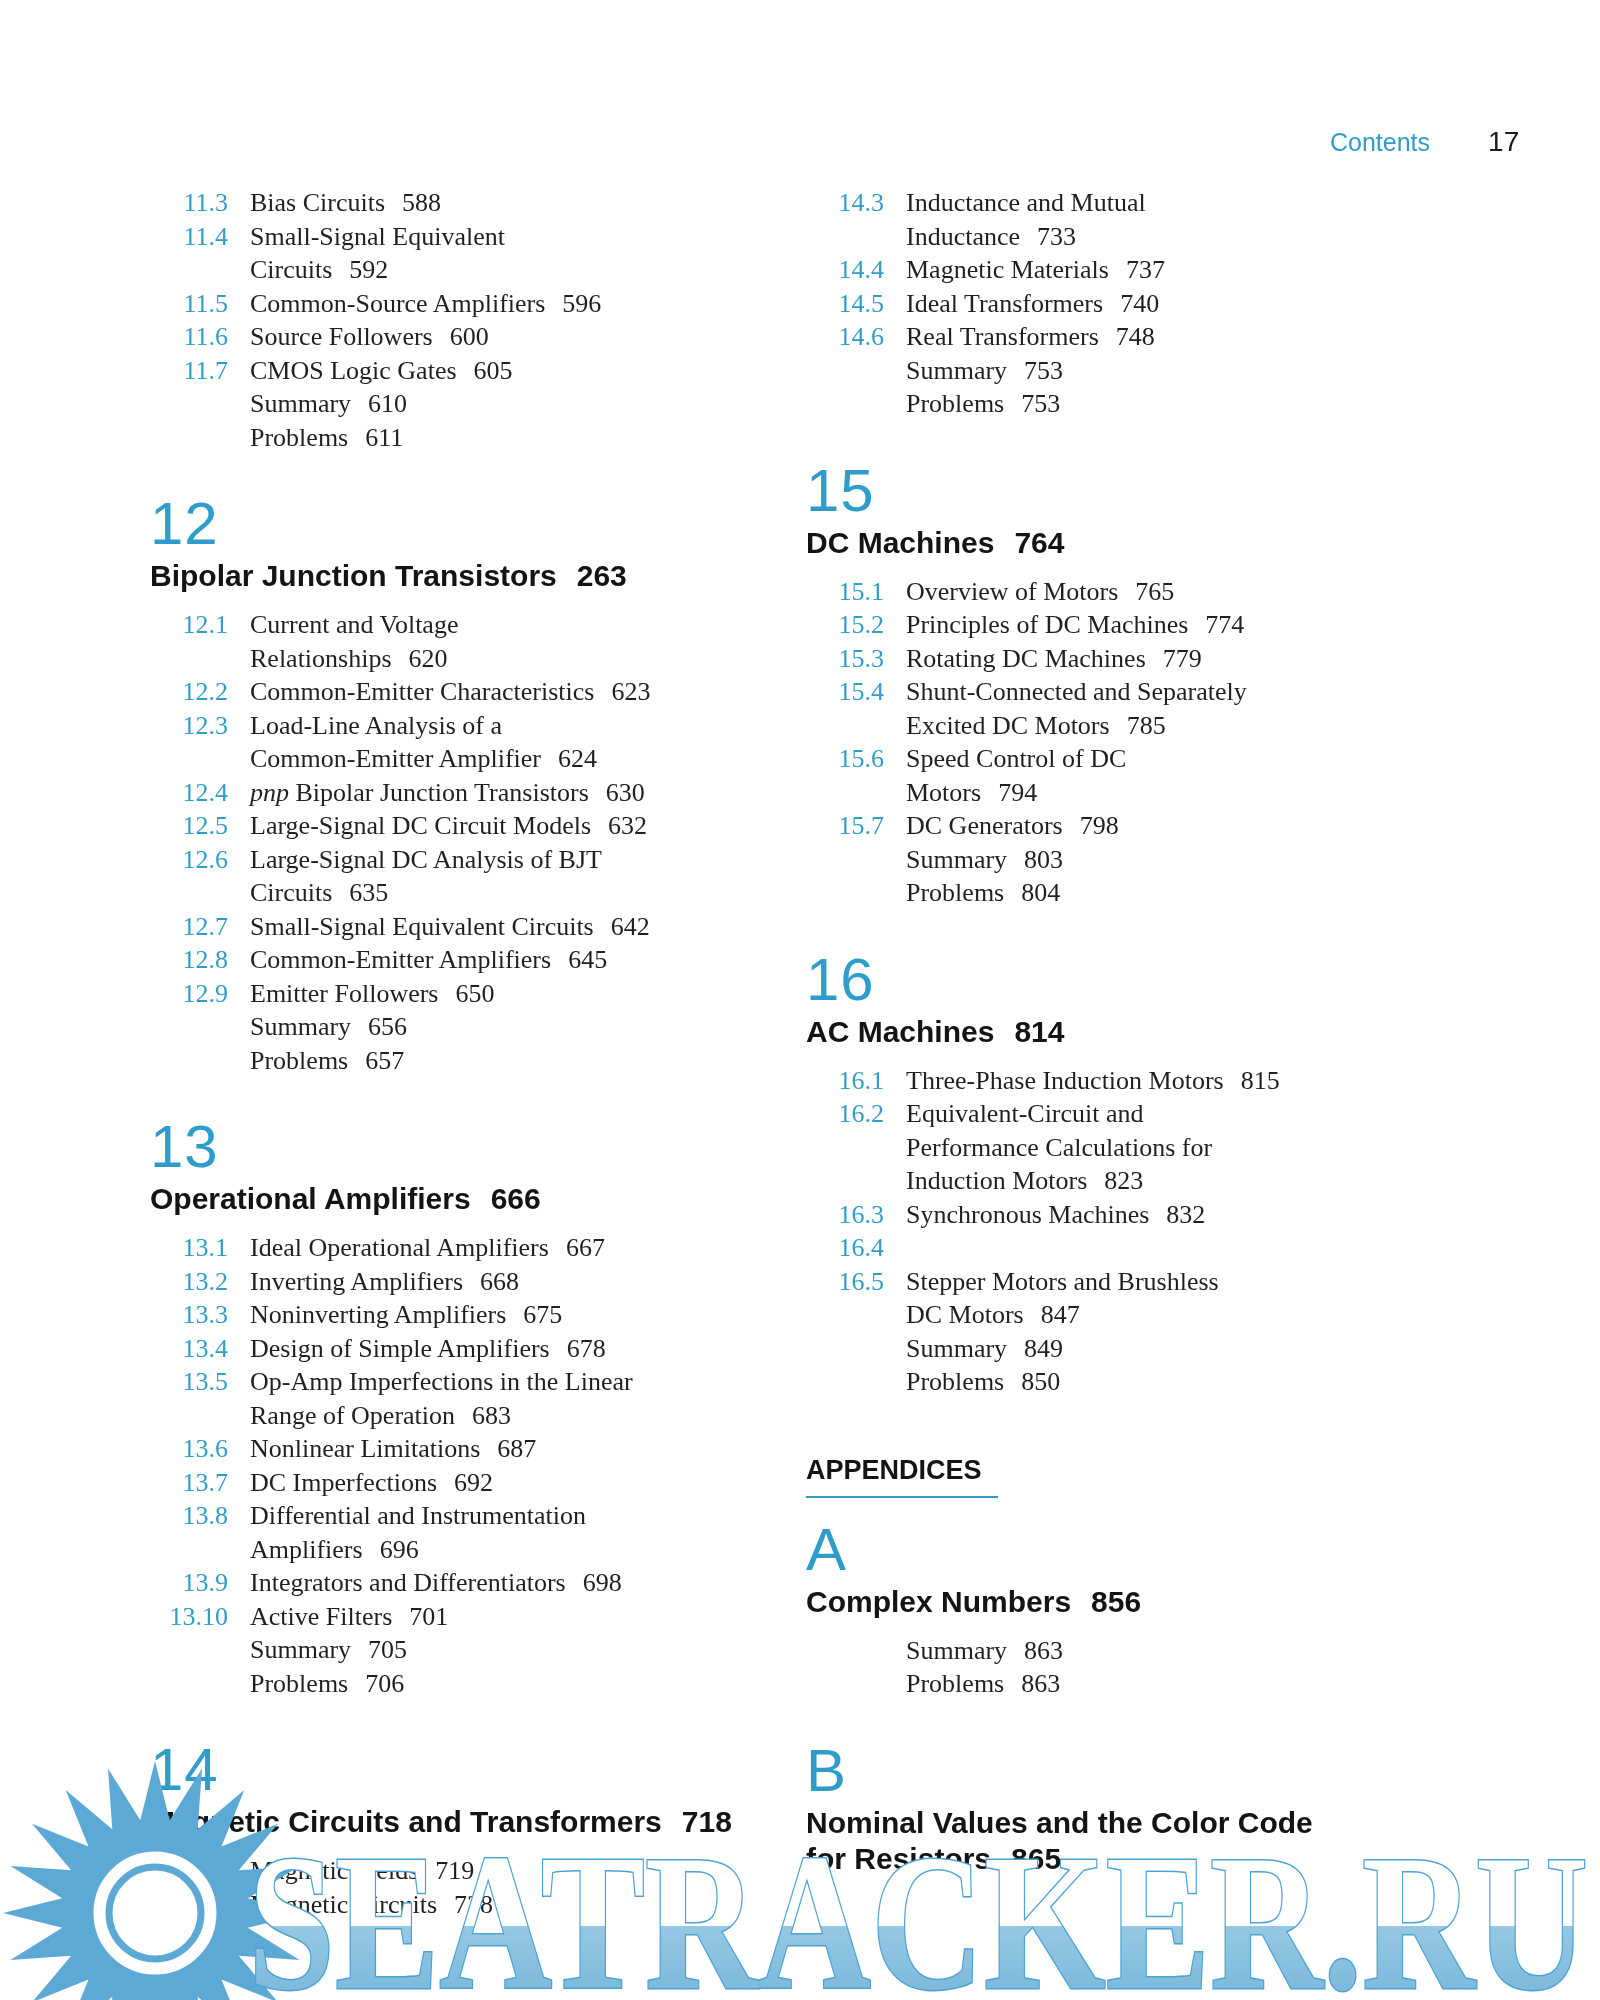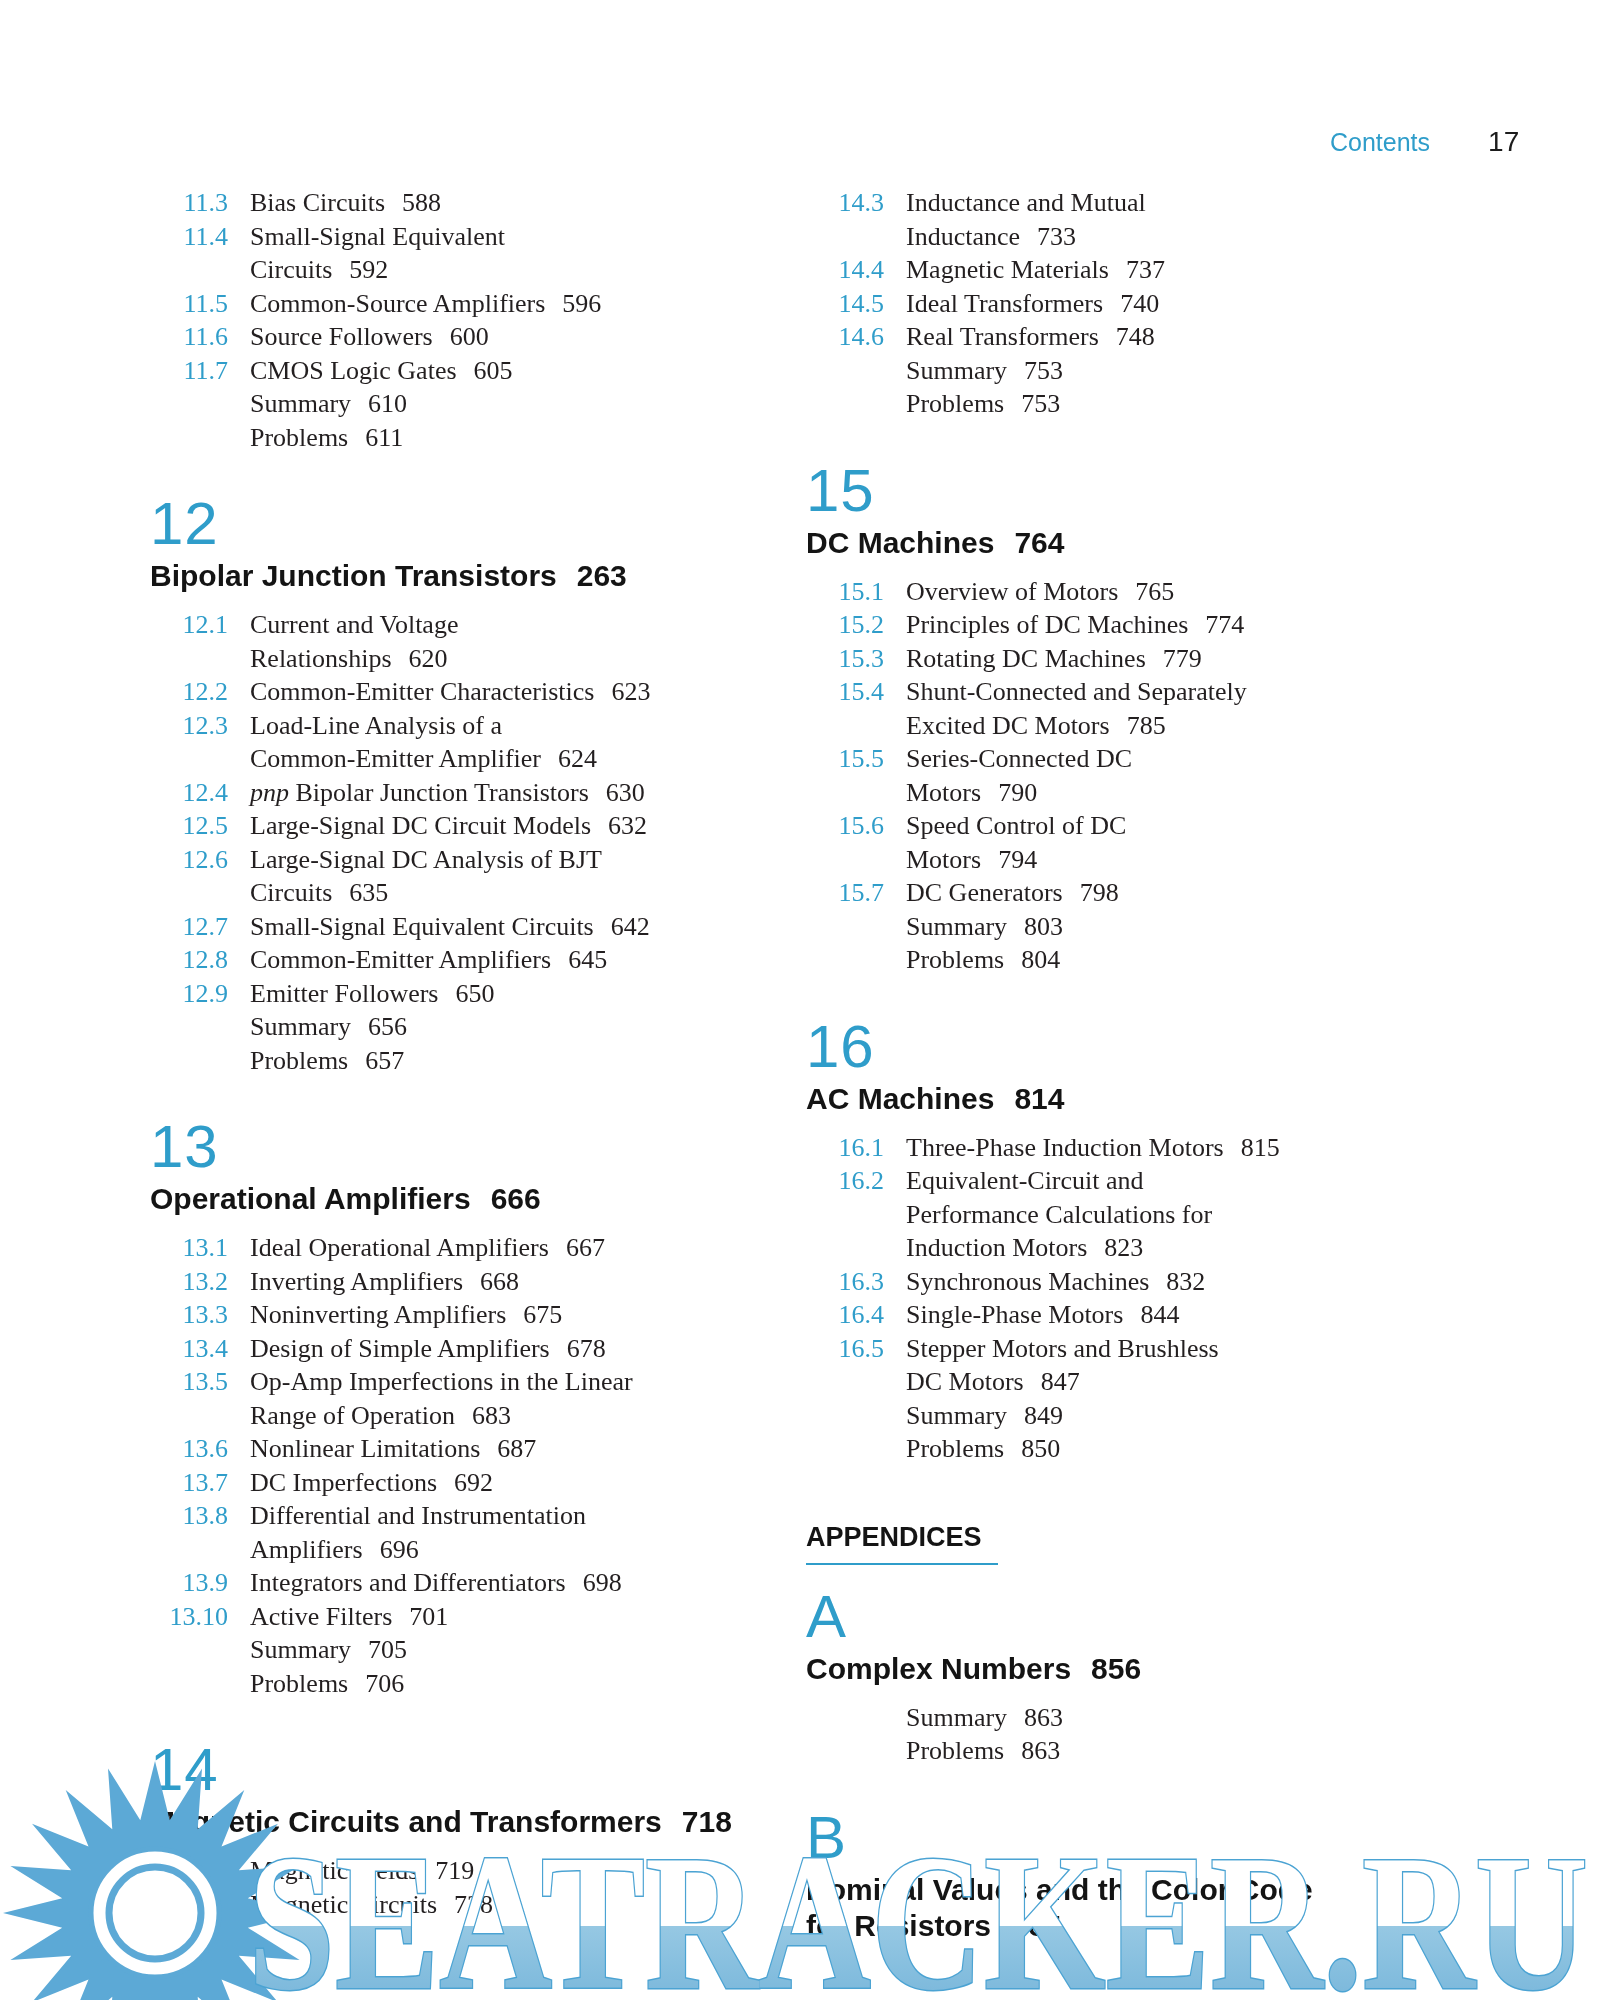--- a/index.html
+++ b/index.html
@@ -285,25 +285,20 @@
           <div class="entry">
             <span class="entry-num">15.3</span>
             <div class="entry-body"><span class="entry-title">Rotating DC Machines</span><span class="entry-page">779</span></div>
           </div>
           <div class="entry">
             <span class="entry-num">15.4</span>
             <div class="entry-body"><span class="entry-title">Shunt-Connected and Separately
 Excited DC Motors</span><span class="entry-page">785</span></div>
           </div>
           <div class="entry">
-            <span class="entry-num">15.5</span>
-            <div class="entry-body"><span class="entry-title">Series-Connected DC
-Motors</span><span class="entry-page">790</span></div>
-          </div>
-          <div class="entry">
             <span class="entry-num">15.6</span>
             <div class="entry-body"><span class="entry-title">Speed Control of DC
 Motors</span><span class="entry-page">794</span></div>
           </div>
           <div class="entry">
             <span class="entry-num">15.7</span>
             <div class="entry-body"><span class="entry-title">DC Generators</span><span class="entry-page">798</span></div>
           </div>
           <div class="entry">
             <span class="entry-num"></span>
@@ -326,21 +321,20 @@
             <div class="entry-body"><span class="entry-title">Equivalent-Circuit and
 Performance Calculations for
 Induction Motors</span><span class="entry-page">823</span></div>
           </div>
           <div class="entry">
             <span class="entry-num">16.3</span>
             <div class="entry-body"><span class="entry-title">Synchronous Machines</span><span class="entry-page">832</span></div>
           </div>
           <div class="entry">
             <span class="entry-num">16.4</span>
-            <div class="entry-body"><span class="entry-title">Single-Phase Motors</span><span class="entry-page">844</span></div>
           </div>
           <div class="entry">
             <span class="entry-num">16.5</span>
             <div class="entry-body"><span class="entry-title">Stepper Motors and Brushless
 DC Motors</span><span class="entry-page">847</span></div>
           </div>
           <div class="entry">
             <span class="entry-num"></span>
             <div class="entry-body"><span class="entry-title">Summary</span><span class="entry-page">849</span></div>
           </div>

